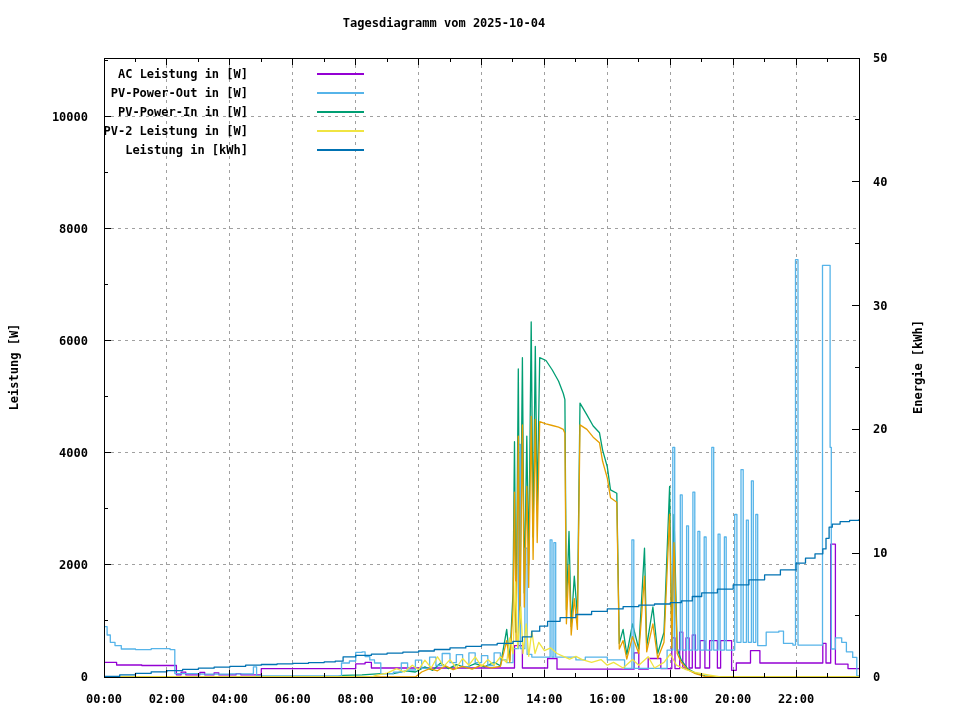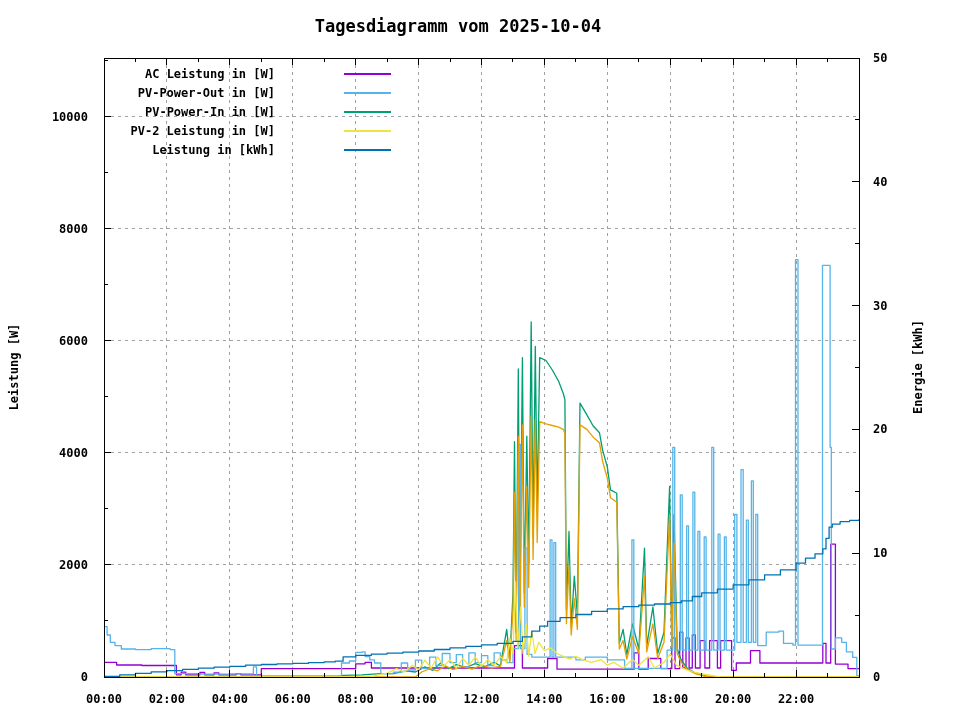--- a/index.html
+++ b/index.html
@@ -1,23 +1,23 @@
 <!DOCTYPE html>
 <html><head>
 <meta charset="utf-8">
 <style>
   html,body{margin:0;padding:0;background:#ffffff;}
   body{width:960px;height:720px;font-family:"DejaVu Sans Mono","Liberation Mono",monospace;font-weight:700;color:#000;}
   .stage{position:relative;width:960px;height:720px;overflow:hidden;background:#fff;}
   #chart-svg{position:absolute;left:0;top:0;}
-  .page-title{position:absolute;top:16px;left:18px;width:880px;text-align:center;font-size:17px;letter-spacing:0;}
+  .page-title{position:absolute;top:16px;left:4px;width:880px;text-align:center;font-size:12px;letter-spacing:0;}
   .ylabel{position:absolute;width:240px;text-align:center;font-size:12px;transform:rotate(-90deg);}
   #ylabel-left{left:-106px;top:360px;}
   #ylabel-right{left:798px;top:360px;}
-  #legend{position:absolute;left:115px;top:64px;padding-left:8px;}
+  #legend{position:absolute;left:88px;top:64px;padding-left:8px;}
   .legend-row{display:flex;align-items:center;height:19px;}
   .legend-label{display:block;width:152px;text-align:right;font-size:12px;white-space:pre;}
   .legend-swatch{margin-left:69px;width:47px;height:2px;}
 </style>
 </head>
 <body>
 
 <div class="stage">
   <svg id="chart-svg" width="960" height="720">
       <line x1="166.91666666666666" y1="58" x2="166.91666666666666" y2="677" stroke="#a0a0a0" stroke-dasharray="3,4" shape-rendering="crispEdges"></line>

